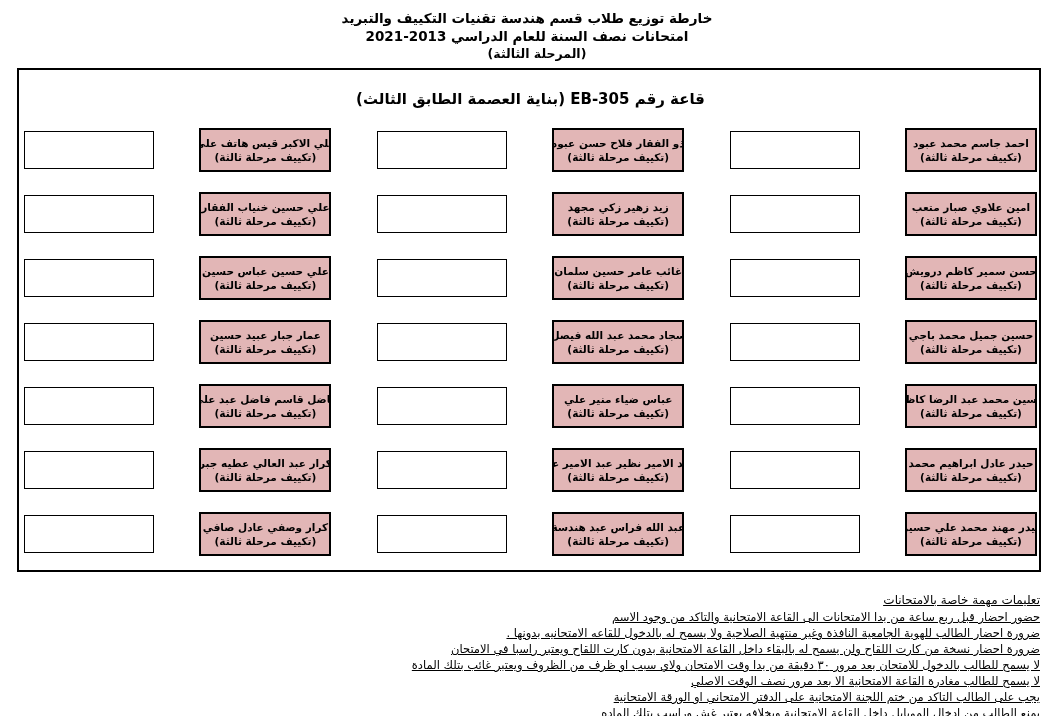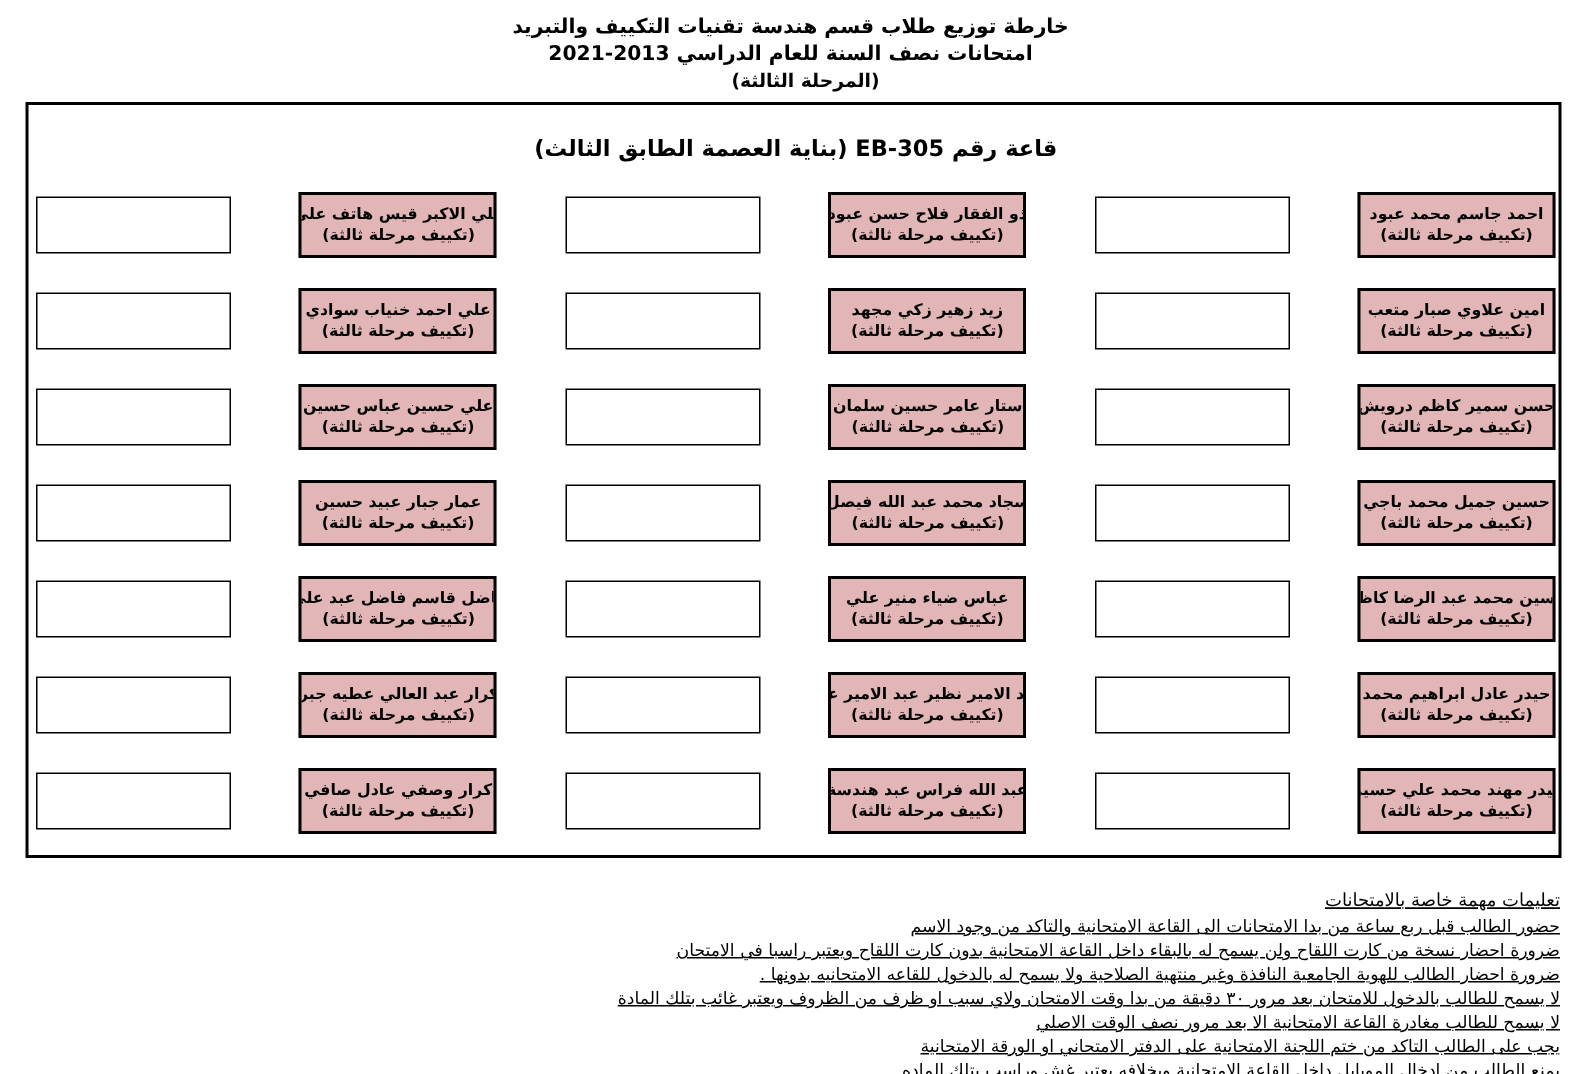--- a/index.html
+++ b/index.html
@@ -104,34 +104,34 @@
       <span class="seat-name">امين علاوي صبار متعب</span>
       <span class="seat-note">(تكييف مرحلة ثالثة)</span>
     </div>
     <div class="empty-seat"></div>
     <div class="seat-card">
       <span class="seat-name">زيد زهير زكي مجهد</span>
       <span class="seat-note">(تكييف مرحلة ثالثة)</span>
     </div>
     <div class="empty-seat"></div>
     <div class="seat-card">
-      <span class="seat-name">علي احمد خنياب سوادي</span>
+      <span class="seat-name">علي حسين خنياب الفقار</span>
       <span class="seat-note">(تكييف مرحلة ثالثة)</span>
     </div>
     <div class="empty-seat"></div>
   </div>
 
   <div class="seat-row">
     <div class="seat-card">
       <span class="seat-name">حسن سمير كاظم درويش</span>
       <span class="seat-note">(تكييف مرحلة ثالثة)</span>
     </div>
     <div class="empty-seat"></div>
     <div class="seat-card">
-      <span class="seat-name">ستار عامر حسين سلمان</span>
+      <span class="seat-name">غائب عامر حسين سلمان</span>
       <span class="seat-note">(تكييف مرحلة ثالثة)</span>
     </div>
     <div class="empty-seat"></div>
     <div class="seat-card">
       <span class="seat-name">علي حسين عباس حسين</span>
       <span class="seat-note">(تكييف مرحلة ثالثة)</span>
     </div>
     <div class="empty-seat"></div>
   </div>
 
@@ -205,25 +205,25 @@
       <span class="seat-note">(تكييف مرحلة ثالثة)</span>
     </div>
     <div class="empty-seat"></div>
   </div>
 </div>
   </div>
 
   <div class="instructions">
     <div class="instructions-heading">تعليمات مهمة خاصة بالامتحانات</div>
     <div>
-  <div class="instruction-line">حضور الطالب قبل ربع ساعة من بدا الامتحانات الى القاعة الامتحانية والتاكد من وجود الاسم</div>
+  <div class="instruction-line">حضور احضار قبل ربع ساعة من بدا الامتحانات الى القاعة الامتحانية والتاكد من وجود الاسم</div>
+
+  <div class="instruction-line">ضرورة احضار الطالب للهوية الجامعية النافذة وغير منتهية الصلاحية ولا يسمح له بالدخول للقاعه الامتحانيه بدونها .</div>
 
   <div class="instruction-line">ضرورة احضار نسخة من كارت اللقاح ولن يسمح له بالبقاء داخل القاعة الامتحانية بدون كارت اللقاح ويعتبر راسبا في الامتحان</div>
-
-  <div class="instruction-line">ضرورة احضار الطالب للهوية الجامعية النافذة وغير منتهية الصلاحية ولا يسمح له بالدخول للقاعه الامتحانيه بدونها .</div>
 
   <div class="instruction-line">لا يسمح للطالب بالدخول للامتحان بعد مرور ٣٠ دقيقة من بدا وقت الامتحان ولاي سبب او ظرف من الظروف ويعتبر غائب بتلك المادة</div>
 
   <div class="instruction-line">لا يسمح للطالب مغادرة القاعة الامتحانية الا بعد مرور نصف الوقت الاصلي</div>
 
   <div class="instruction-line">يجب على الطالب التاكد من ختم اللجنة الامتحانية على الدفتر الامتحاني او الورقة الامتحانية</div>
 
   <div class="instruction-line">يمنع الطالب من ادخال الموبايل داخل القاعة الامتحانية وبخلافه يعتبر غش وراسب بتلك الماده</div>
 </div>
   </div>

